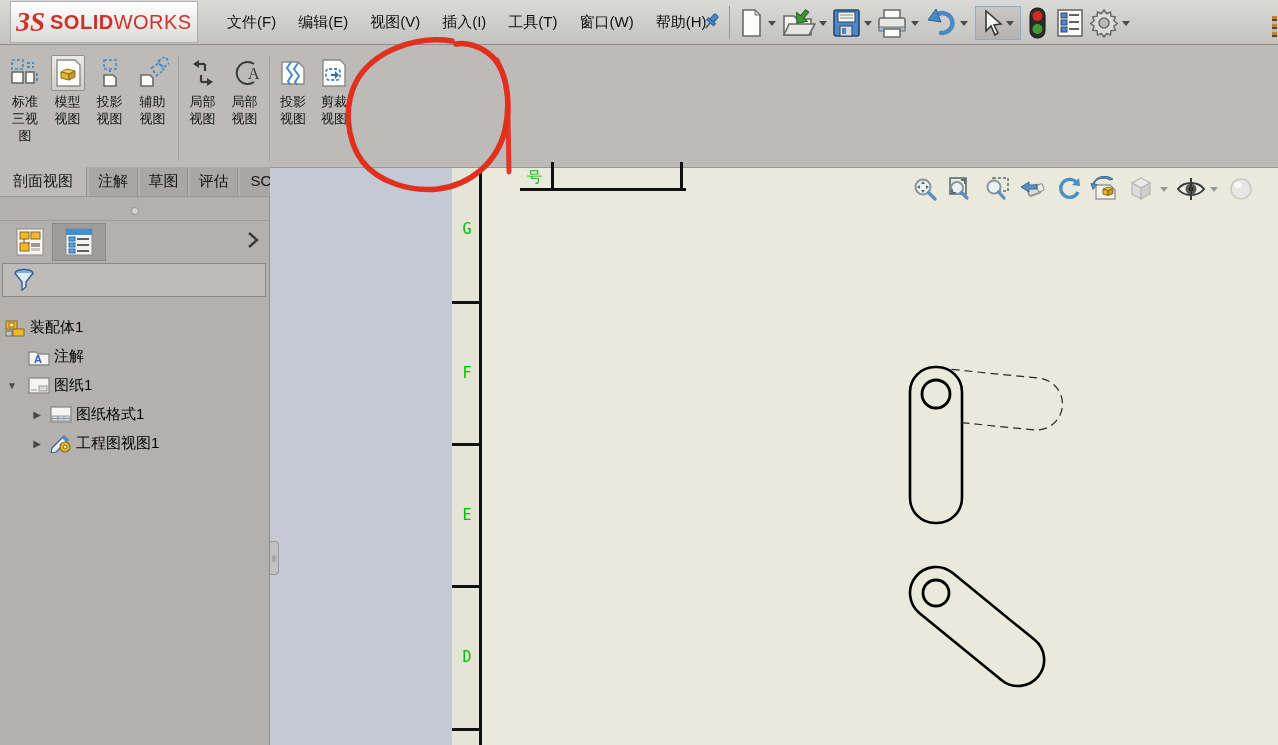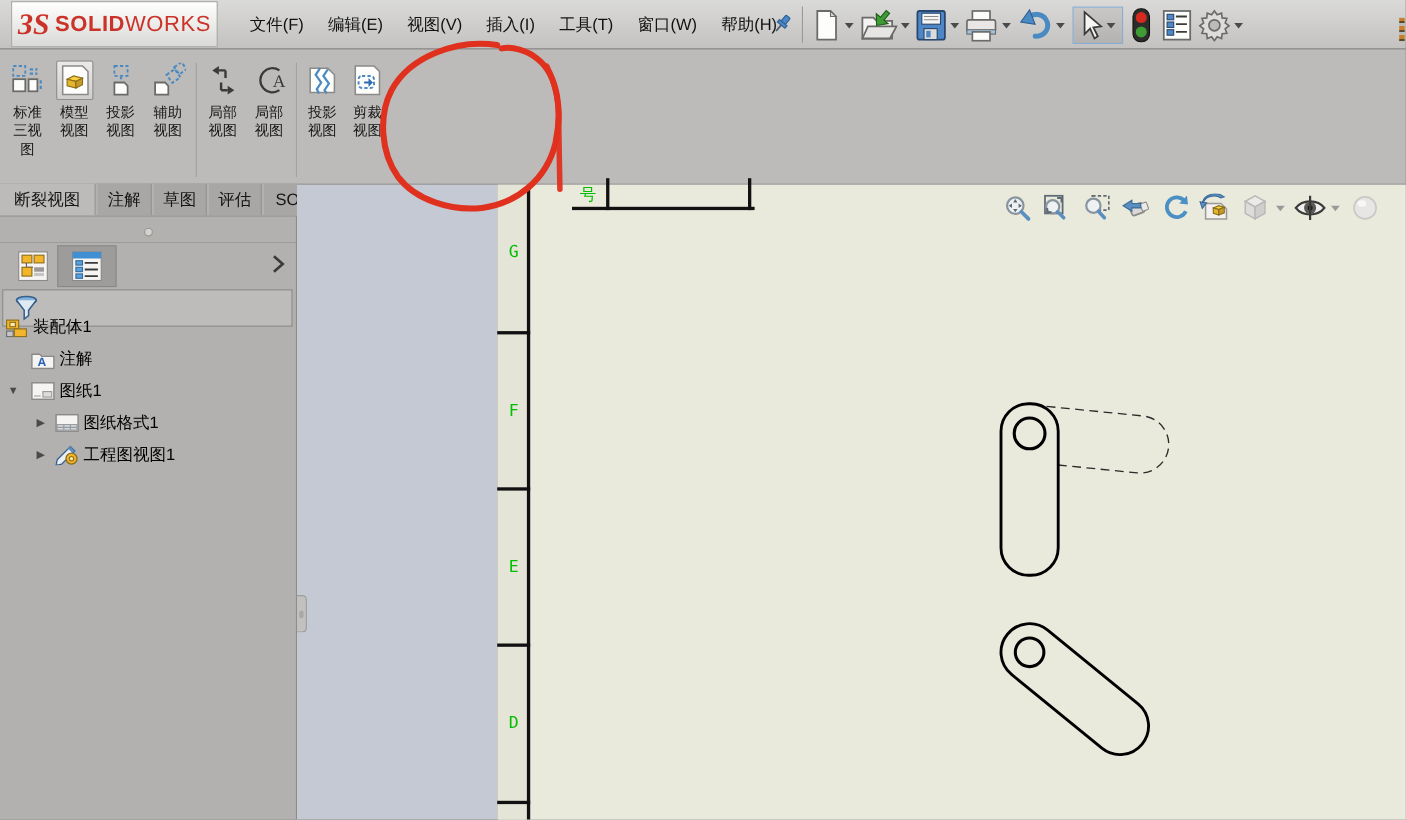--- a/index.html
+++ b/index.html
@@ -56,21 +56,21 @@
   #dot-bar{position:absolute;left:0;top:2px;width:269px;height:22px;border-bottom:1px solid #9d9c9a;}
   #dot-bar .dot{position:absolute;left:131px;top:8px;width:8px;height:8px;border-radius:50%;
     background:#d4d3d1;border:1px solid #97968e;}
   .ptab{position:absolute;top:28px;width:44px;height:34px;display:flex;align-items:center;
     justify-content:center;cursor:default;}
   #ptab2-box{position:absolute;left:52px;top:26px;width:54px;height:38px;background:#9d9c9a;
     border:1px solid #8a8988;display:flex;align-items:center;justify-content:center;}
   #panel-chevron{position:absolute;left:246px;top:34px;cursor:default;}
   #filter-bar{position:absolute;left:2px;top:66px;width:264px;height:34px;background:#bdbcba;
     border:1px solid #8a8988;display:flex;align-items:center;padding-left:10px;}
-  #tree{position:absolute;left:0;top:86px;width:268px;}
+  #tree{position:absolute;left:0;top:116px;width:268px;}
   .tree-row{position:relative;height:29px;display:flex;align-items:center;font-size:15px;color:#000;}
   .expander{position:absolute;font-size:10px;color:#4a4a48;width:12px;text-align:center;cursor:default;}
   .ticon{position:absolute;width:22px;height:20px;display:flex;align-items:center;}
   .tlabel{position:absolute;white-space:nowrap;}
 
   
   #viewport{position:absolute;left:270px;top:167px;width:1008px;height:578px;background:#c5c9d4;
     border-top:1px solid #999896;}
   #sheet{position:absolute;left:182px;top:0;width:826px;height:578px;background:#e9e9dc;
     border-left:1px solid #55544f;}
@@ -324,21 +324,21 @@
             </svg>
         </div>
         <div class="lbl">剪裁视图</div>
       </div>
 
 
     </div>
   </div>
 
   <div id="tabrow">
-    <div class="ctab active" style="width:87px">断裂视图</div>
+    <div class="ctab active" style="width:87px">剖面视图</div>
     <div class="ctab" style="width:49px;margin-left:2px">注解</div>
     <div class="ctab" style="width:48px;margin-left:2px">草图</div>
     <div class="ctab" style="width:48px;margin-left:2px">评估</div>
     <div class="ctab" style="width:158px;margin-left:2px">SOLIDWORKS 插件</div>
     <div class="ctab" style="width:121px;margin-left:2px">图纸格式</div>
   </div>
 
   <div id="viewport">
     <div id="sheet"></div>
     <div id="zonecol"></div>

